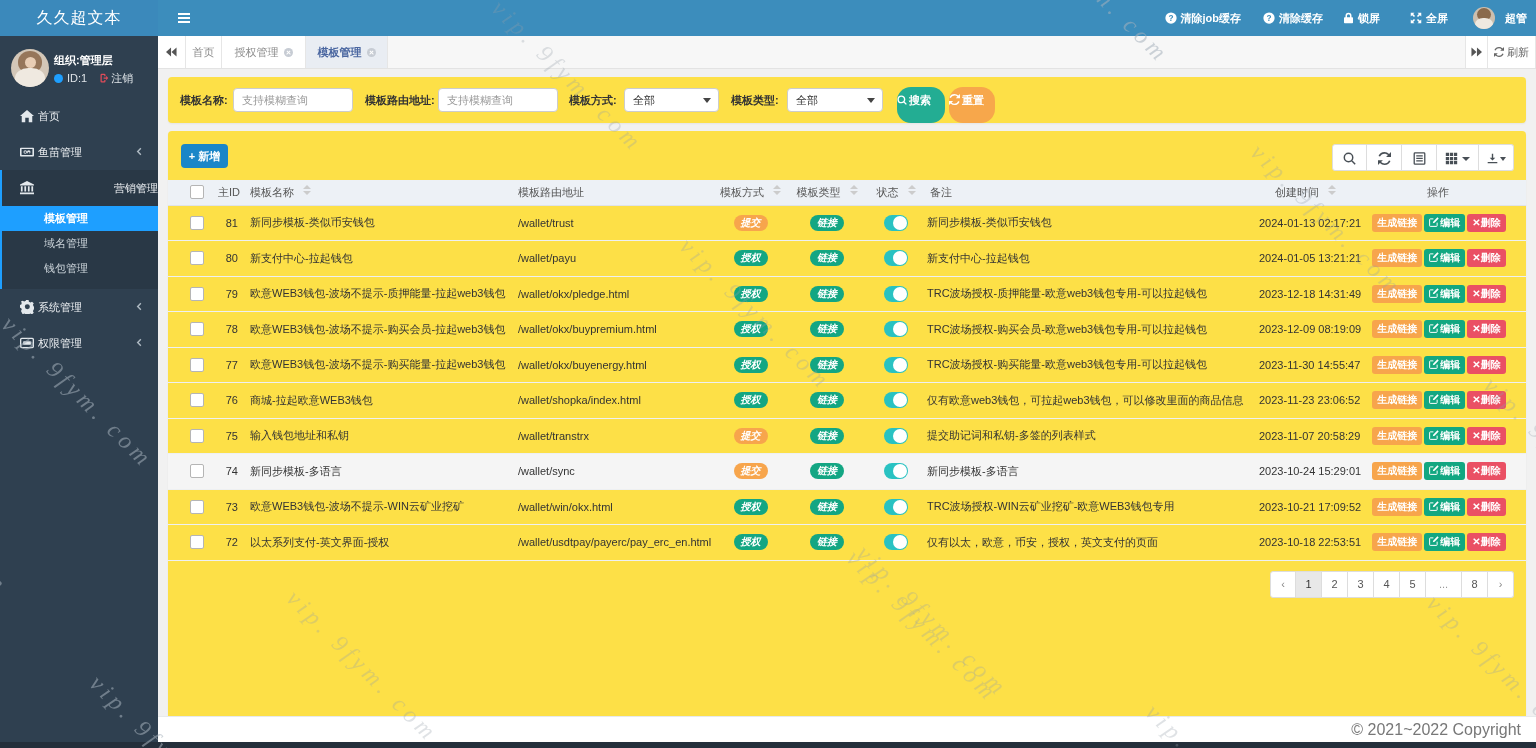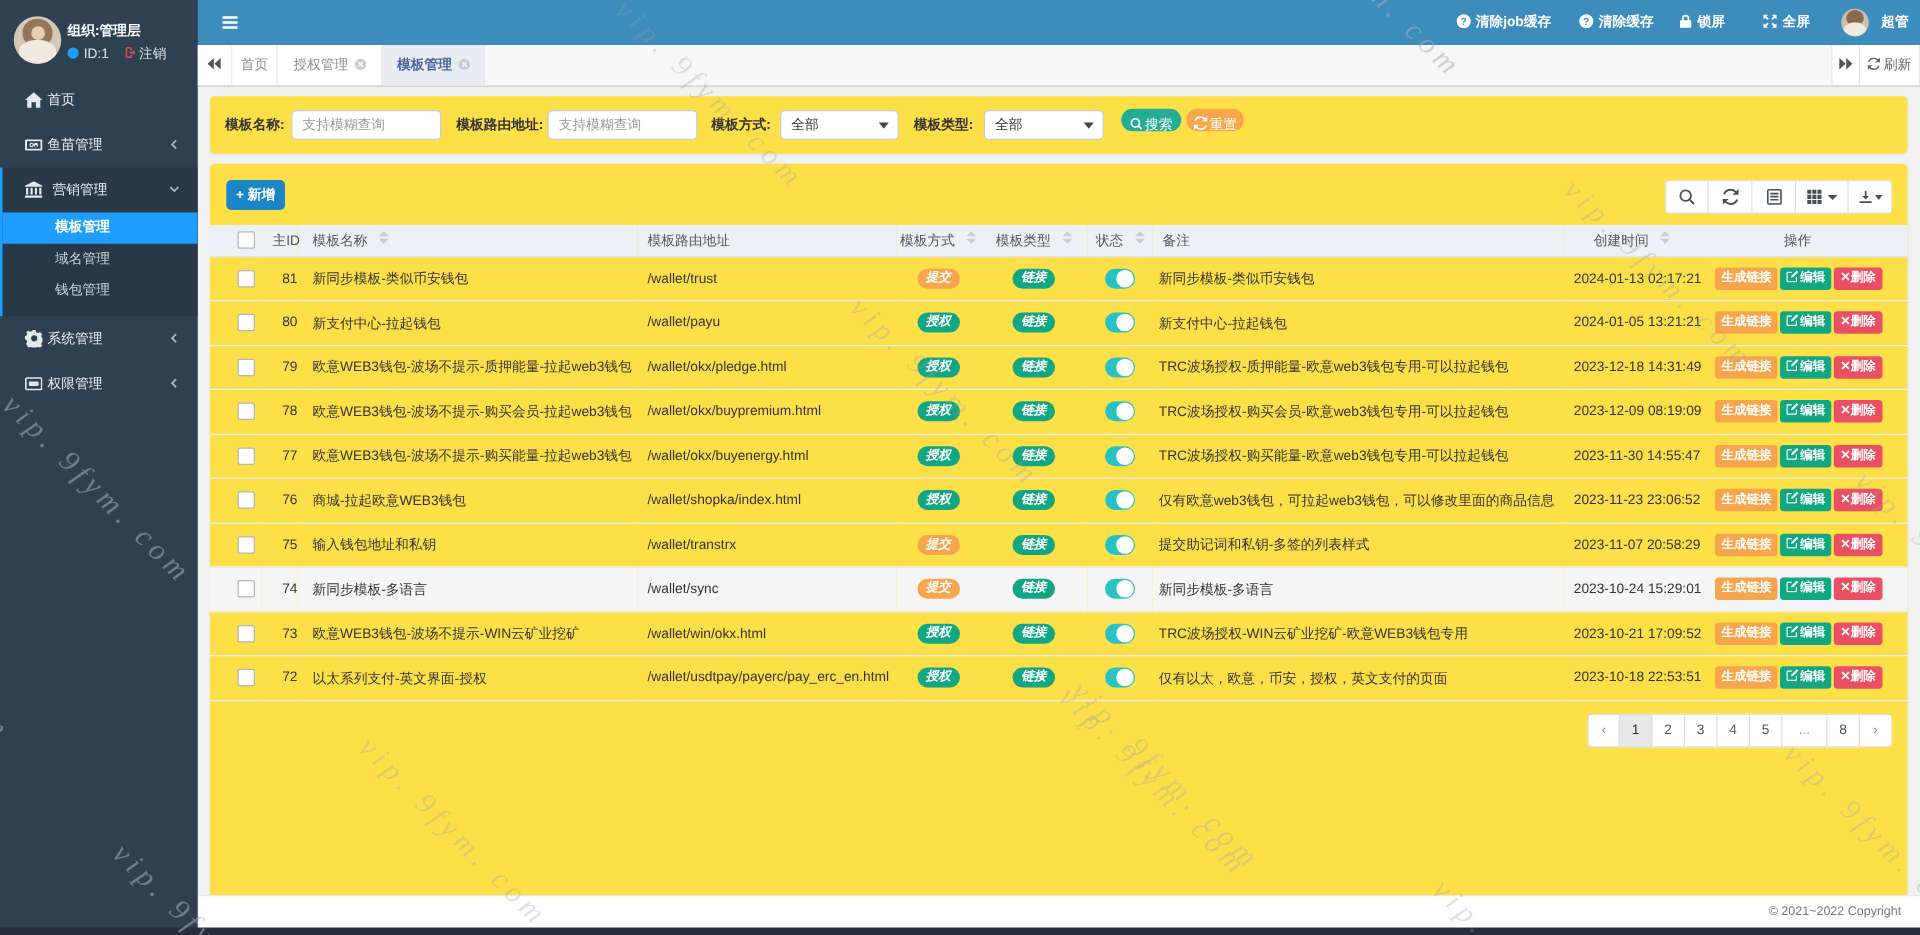--- a/index.html
+++ b/index.html
@@ -16,21 +16,21 @@
 .uline1{position:absolute;left:54px;top:17px;color:#fff;font-size:11px;font-weight:bold;}
 .uline2{position:absolute;left:54px;top:35px;color:#dfe4e8;font-size:11px;}
 .dot{display:inline-block;width:9px;height:9px;border-radius:50%;background:#1e9fff;margin-right:4px;vertical-align:-1px;}
 .logouticon{display:inline-block;position:relative;width:10px;height:10px;margin:0 3px 0 8px;vertical-align:-1px;}
 
 #menu{margin-top:0;}
 .mitem{position:relative;height:36px;line-height:36px;color:#ebeef1;font-size:11px;padding-left:38px;}
 .mitem .mi{position:absolute;left:20px;top:11px;width:14px;height:14px;fill:#e3e8ec;}
 .mitem .car{position:absolute;right:14px;top:13px;width:9px;height:9px;fill:#aeb9c2;}
 #subblock{background:#293846;border-left:2px solid #1e9fff;padding-bottom:8px;}
-#subblock .mitem{padding-left:40px;}
+#subblock .mitem{padding-left:56px;text-align:right;}
 #subblock .mitem .mi{left:18px;}
 .sitem{height:25px;line-height:25px;color:#ccd4da;font-size:11px;padding-left:42px;}
 .sitem.on{background:#1e9fff;color:#fff;font-weight:bold;}
 
 #navbar{position:absolute;left:158px;top:0;right:0;height:36px;background:#3c8dbc;z-index:4;}
 #burger{position:absolute;left:20px;top:13px;width:12px;height:10px;}
 #burger i{display:block;height:2px;background:#fff;margin-bottom:2px;}
 .nitem{position:absolute;top:0;height:36px;line-height:36px;white-space:nowrap;color:#fff;font-size:11px;font-weight:bold;}
 .nitem svg{vertical-align:-2px;margin-right:4px;}
 #nav-avatar{position:absolute;width:22px;height:22px;border-radius:50%;top:7px;overflow:hidden;background:#cdbfae;}
@@ -44,21 +44,21 @@
 .tcell .tx:after{content:"";position:absolute;left:2px;top:3.8px;width:5px;height:1.4px;background:#fff;transform:rotate(-45deg);}
 .tcell.active{background:#e9edf3;color:#4b67a1;font-weight:bold;}
 
 #content{position:absolute;left:158px;top:69px;right:0;height:647px;background:#f1f1f1;}
 .card{position:absolute;left:10px;right:10px;background:#fde047;border-radius:4px;box-shadow:0 1px 2px rgba(0,0,0,.05);}
 #fcard{top:8px;height:46px;}
 .flabel{position:absolute;top:0;height:46px;line-height:46px;font-size:11px;color:#333;font-weight:bold;}
 .finput{position:absolute;top:11px;height:24px;border:1px solid #ccc;border-radius:4px;font-size:11px;color:#999;padding-left:8px;line-height:22px;background:#fff;}
 .fselect{position:absolute;top:11px;height:24px;border:1px solid #ccc;border-radius:4px;font-size:11px;color:#333;padding-left:8px;line-height:22px;background:#fff;}
 .fselect .sc{position:absolute;right:7px;top:9px;width:0;height:0;border-left:4px solid transparent;border-right:4px solid transparent;border-top:5px solid #444;}
-.pill{position:absolute;top:10px;height:18px;border-radius:14px;color:#fff;font-size:11px;font-weight:normal;text-align:center;line-height:27px;}
+.pill{position:absolute;top:10px;height:36px;border-radius:14px;color:#fff;font-size:11px;font-weight:bold;text-align:left;line-height:27px;}
 #tcard{top:62px;height:599px;}
 #btnnew{position:absolute;left:13px;top:13px;width:47px;height:24px;background:#1a86c8;border-radius:4px;color:#fff;font-size:11px;text-align:center;line-height:24px;font-weight:bold;}
 #toolgrp{position:absolute;right:12px;top:13px;height:27px;}
 .tbtn{float:left;width:35px;height:27px;background:#fff;border:1px solid #ddd;border-left:none;text-align:center;line-height:25px;}
 .tbtn:first-child{border-left:1px solid #ddd;border-radius:3px 0 0 3px;}
 .tbtn:last-child{border-radius:0 3px 3px 0;}
 .tbtn svg{vertical-align:middle;}
 
 #tbl{position:absolute;left:0;top:49px;width:100%;border-collapse:collapse;table-layout:fixed;font-size:11px;color:#333;}
 #tbl th,#tbl td{white-space:nowrap;}
@@ -90,29 +90,30 @@
 #pgtext{position:absolute;left:13px;top:440px;width:700px;font-size:10.7px;color:#444;line-height:27px;}
 #pgsize{display:inline-block;width:44px;height:25px;border:1px solid #ccc;border-radius:4px;text-align:center;line-height:23px;color:#333;margin:0 6px;vertical-align:middle;background:#fff;}
 #pgsize .up{display:inline-block;width:0;height:0;border-left:4px solid transparent;border-right:4px solid transparent;border-bottom:5px solid #444;vertical-align:2px;margin-left:4px;}
 #pager{position:absolute;right:12px;top:440px;height:27px;border-radius:3px;}
 .pcell{float:left;min-width:26px;height:27px;background:#fff;border:1px solid #ddd;border-left:none;text-align:center;line-height:25px;font-size:11px;color:#555;padding:0 4px;}
 .pcell:first-child{border-left:1px solid #ddd;border-radius:3px 0 0 3px;}
 .pcell:last-child{border-radius:0 3px 3px 0;}
 .pcell.cur{background:#e8e8e8;color:#333;}
 .pcell.arr{color:#888;}
 
-#footer{position:absolute;left:158px;right:0;top:716px;height:26px;background:#fff;border-top:1px solid #e7eaec;font-size:10px;color:#777;text-align:right;line-height:26px;padding-right:15px;z-index:3;}
+#footer{position:absolute;left:158px;right:0;top:716px;height:26px;background:#fff;border-top:1px solid #e7eaec;font-size:16px;color:#777;text-align:right;line-height:26px;padding-right:15px;z-index:3;}
 
 #wm{position:absolute;left:0;top:0;width:1536px;height:748px;z-index:50;pointer-events:none;overflow:hidden;}
 .wmr.dk{color:rgba(165,176,188,0.55);}
 .wmr{position:absolute;font-family:"Liberation Serif",serif;font-style:italic;font-size:24px;letter-spacing:4.5px;color:rgba(150,160,170,0.30);transform:rotate(45deg);transform-origin:0 0;white-space:nowrap;}
 </style>
 </head>
 <body>
 <div id="sidebar">
+  <div id="logo">久久超文本</div>
   <div id="userpanel">
     <div id="avatar">
         <i class="hair"></i>
         <i class="face"></i>
         <i class="body"></i>
       </div>
     <div class="uline1">组织:管理层</div>
     <div class="uline2"><span class="dot"></span>ID:1
       <svg class="logouticon" viewBox="0 0 16 16">
           <path fill="#e04b59" d="M6 1h4a2 2 0 012 2v2h-2V3H6v10h4v-2h2v2a2 2 0 01-2 2H6a2 2 0 01-2-2V3a2 2 0 012-2z"></path>

